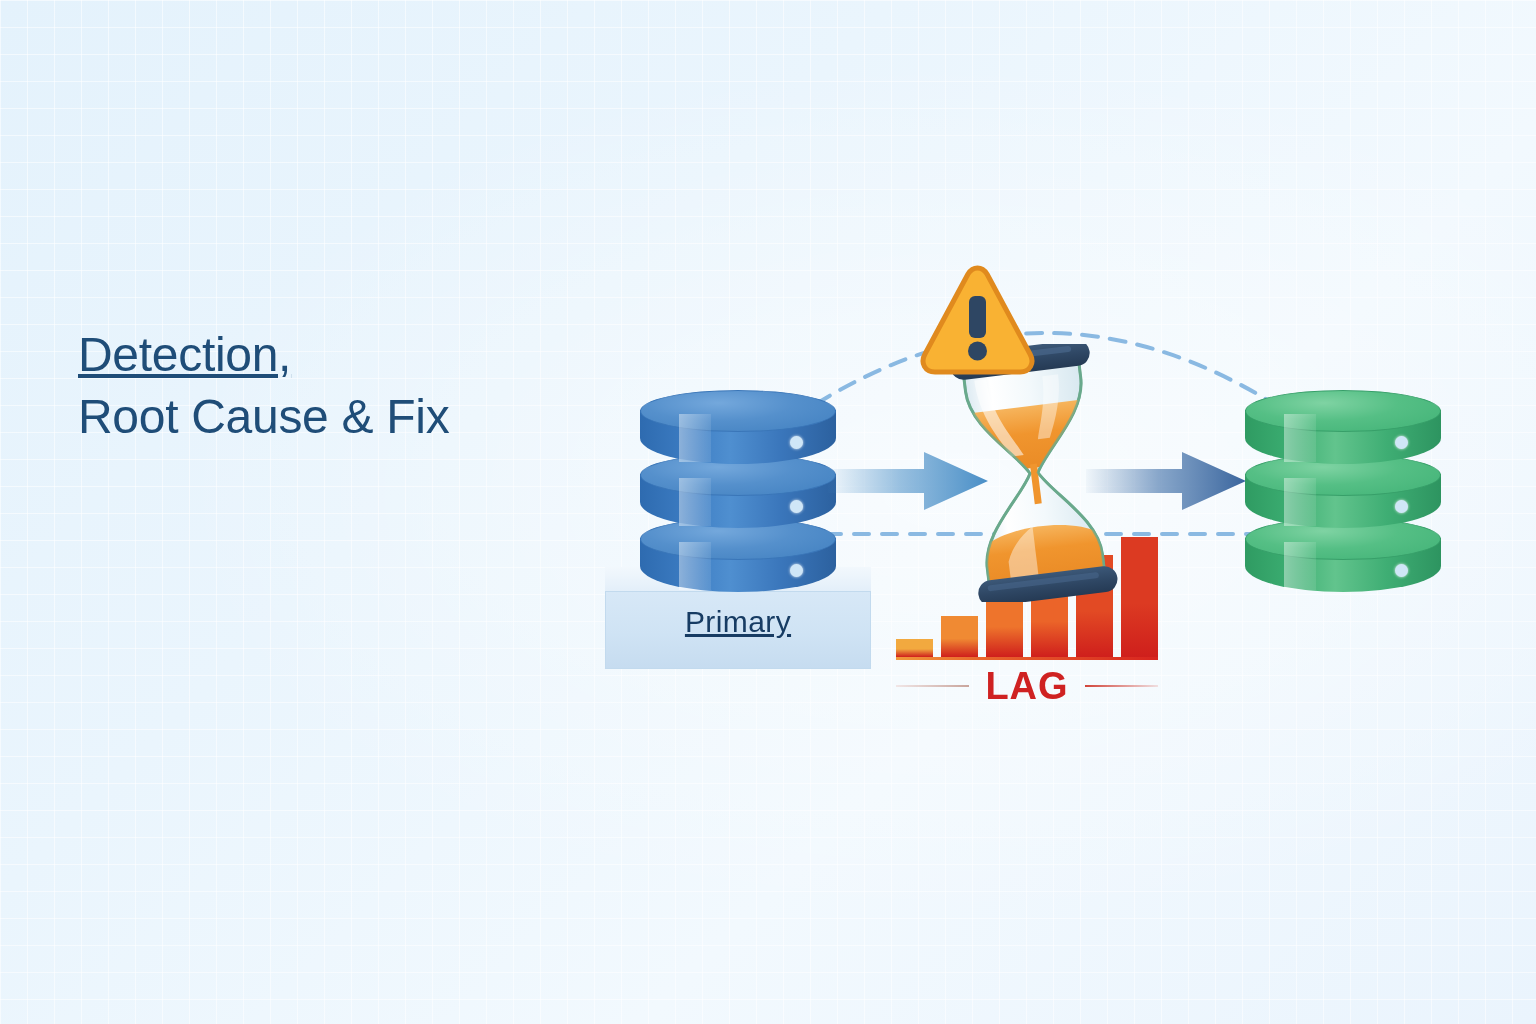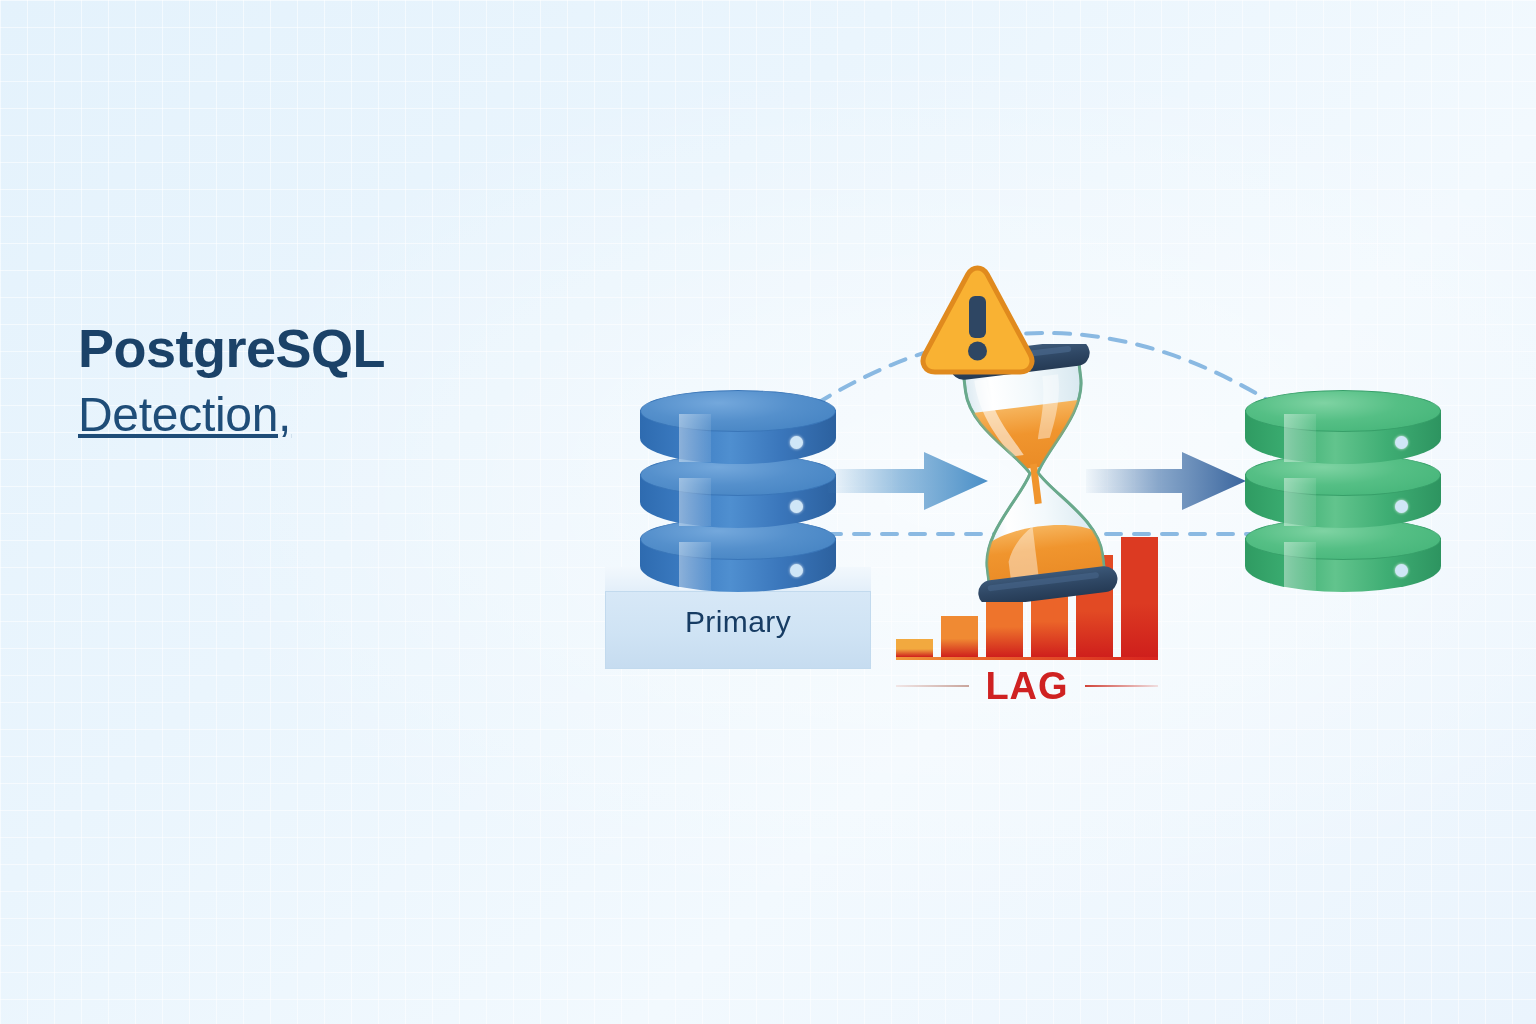--- a/index.html
+++ b/index.html
@@ -83,20 +83,21 @@
   }
   .platform-label {
     position: absolute;
     left: 0;
     top: 38px;
     width: 100%;
     text-align: center;
     font-size: 30px;
     color: #173c63;
     letter-spacing: 0.4px;
+    text-decoration: underline;
   }
 
   
   .db-stack {
     position: absolute;
   }
   .disc {
     position: absolute;
     left: 0;
     width: 100%;
@@ -176,22 +177,22 @@
   .lag-rule.right { background: linear-gradient(90deg, #d2453a, rgba(210,69,58,0.15)); }
 </style>
 </head>
 <body>
 
 <div id="stage">
   <div id="grid-texture"></div>
   <div id="vignette"></div>
 
   <div id="title-block">
-    <div class="title-line1">PostgreSQL</div>
     <div class="title-line3">Detection,</div>
+    <div class="title-line4">Root Cause &amp; Fix</div>
   </div>
 
   <svg class="arrow-svg" style="left:810px; top:280px;" width="470" height="130" viewBox="0 0 470 130">
     <path d="M 6 124 Q 235 -18 464 124" fill="none" stroke="#8ab9e2" stroke-width="4" stroke-dasharray="16 12" stroke-linecap="round"></path>
   </svg>
 
   <svg class="arrow-svg" style="left:824px; top:529px;" width="444" height="10" viewBox="0 0 444 10">
     <line x1="2" y1="5" x2="442" y2="5" stroke="#8ab9e2" stroke-width="4" stroke-dasharray="15 13" stroke-linecap="round"></line>
   </svg>
 

